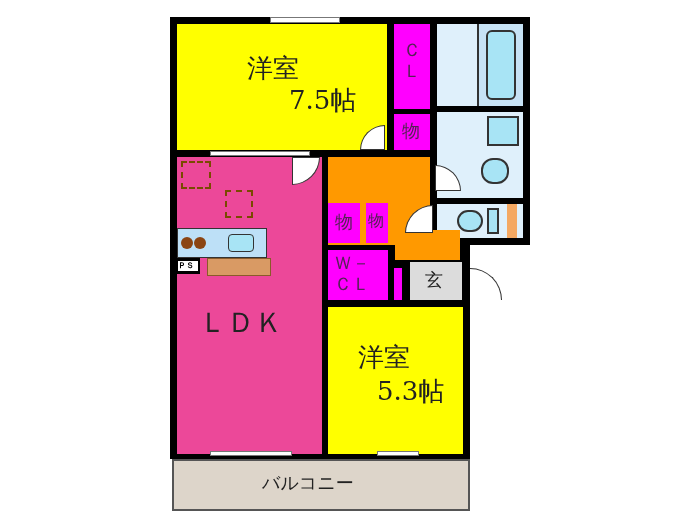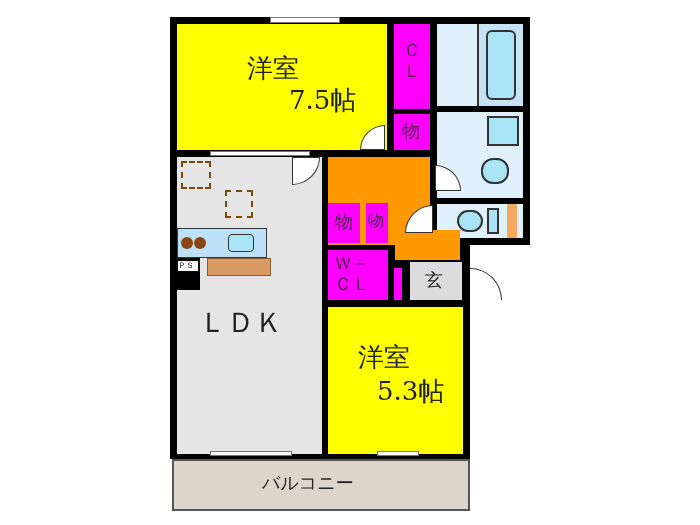--- a/index.html
+++ b/index.html
@@ -40,32 +40,32 @@
   <div class="abs" style="left:50px;top:4px;width:32px;height:30px;background:#a8e4f5;border:2px solid #333;"></div>
   <div class="abs" style="left:44px;top:46px;width:28px;height:26px;background:#a8e4f5;border:2px solid #333;border-radius:12px;"></div>
 </div>
 
 <div class="abs" style="left:437px;top:204px;width:86px;height:34px;background:#dff0fb;">
   <div class="abs" style="left:20px;top:6px;width:26px;height:22px;background:#a8e4f5;border:2px solid #333;border-radius:12px;"></div>
   <div class="abs" style="left:50px;top:4px;width:12px;height:26px;background:#a8e4f5;border:2px solid #333;"></div>
   <div class="abs" style="left:70px;top:0px;width:10px;height:34px;background:#f4a862;"></div>
 </div>
 
-<div class="abs" style="left:177px;top:157px;width:145px;height:297px;background:#e5e5e5;">
+<div class="abs" style="left:177px;top:157px;width:145px;height:297px;background:#ec4899;">
   <div class="abs" style="left:4px;top:4px;width:30px;height:28px;border:2px dashed #7a4a00;"></div>
   <div class="abs" style="left:48px;top:33px;width:28px;height:28px;border:2px dashed #7a4a00;"></div>
   <div class="abs" style="left:0;top:71px;width:90px;height:30px;background:#bde0f7;border:1px solid #333;">
     <div class="abs" style="left:3px;top:8px;width:12px;height:12px;border-radius:50%;background:#8b4513;"></div>
     <div class="abs" style="left:16px;top:8px;width:12px;height:12px;border-radius:50%;background:#8b4513;"></div>
     <div class="abs" style="left:50px;top:5px;width:26px;height:18px;background:#a8e4f5;border:1px solid #333;border-radius:4px;"></div>
   </div>
   <div class="abs" style="left:30px;top:101px;width:64px;height:18px;background:#d99a64;border:1px solid #8a5a2a;"></div>
   <div class="lbl" style="left:22px;top:150px;font-size:28px;">ＬＤＫ</div>
 </div>
-<div class="abs wall" style="left:170px;top:258px;width:30px;height:32px;">
+<div class="abs wall" style="left:170px;top:258px;width:30px;height:16px;font-weight:bold;">
   <div class="abs" style="left:8px;top:3px;width:20px;height:10px;background:#fff;font-size:8px;line-height:10px;font-family:'DejaVu Sans',sans-serif;">ＰＳ</div>
 </div>
 <div class="win" style="left:210px;top:151px;width:100px;height:5px;"></div>
 
 <div class="abs" style="left:328px;top:157px;width:102px;height:88px;background:#ff9900;"></div>
 <div class="abs" style="left:395px;top:230px;width:65px;height:30px;background:#ff9900;"></div>
 
 <div class="abs" style="left:328px;top:203px;width:32px;height:40px;background:#ff00ff;">
   <div class="lbl" style="left:7px;top:9px;font-size:18px;color:#552255;">物</div>
 </div>

